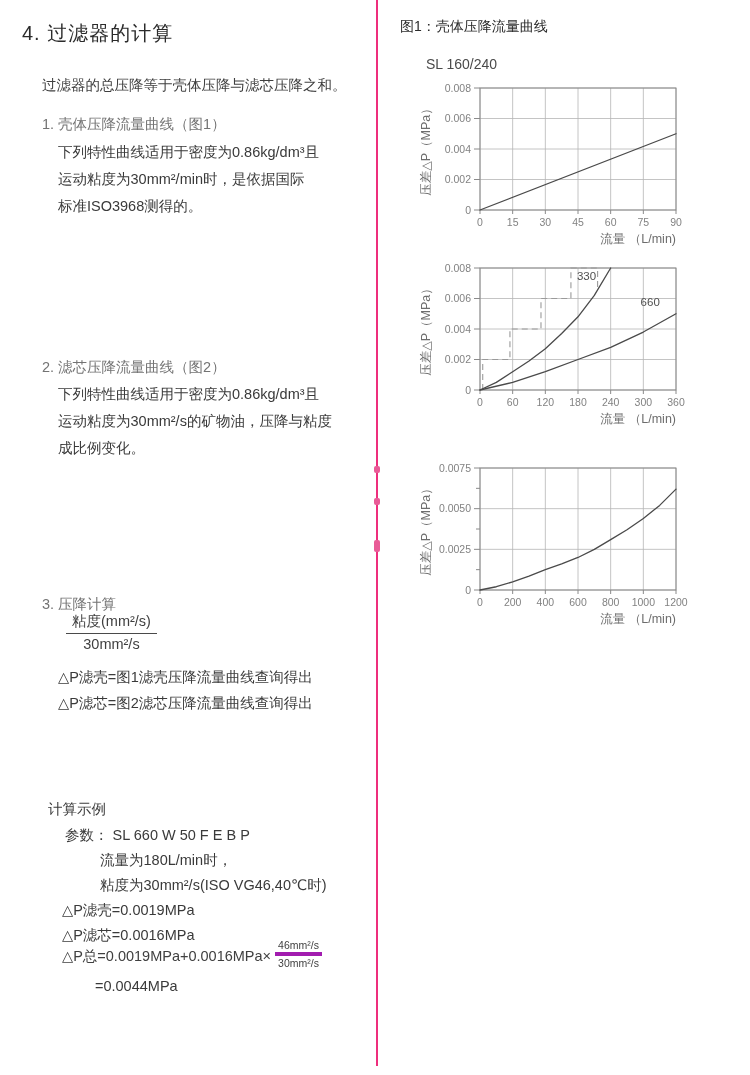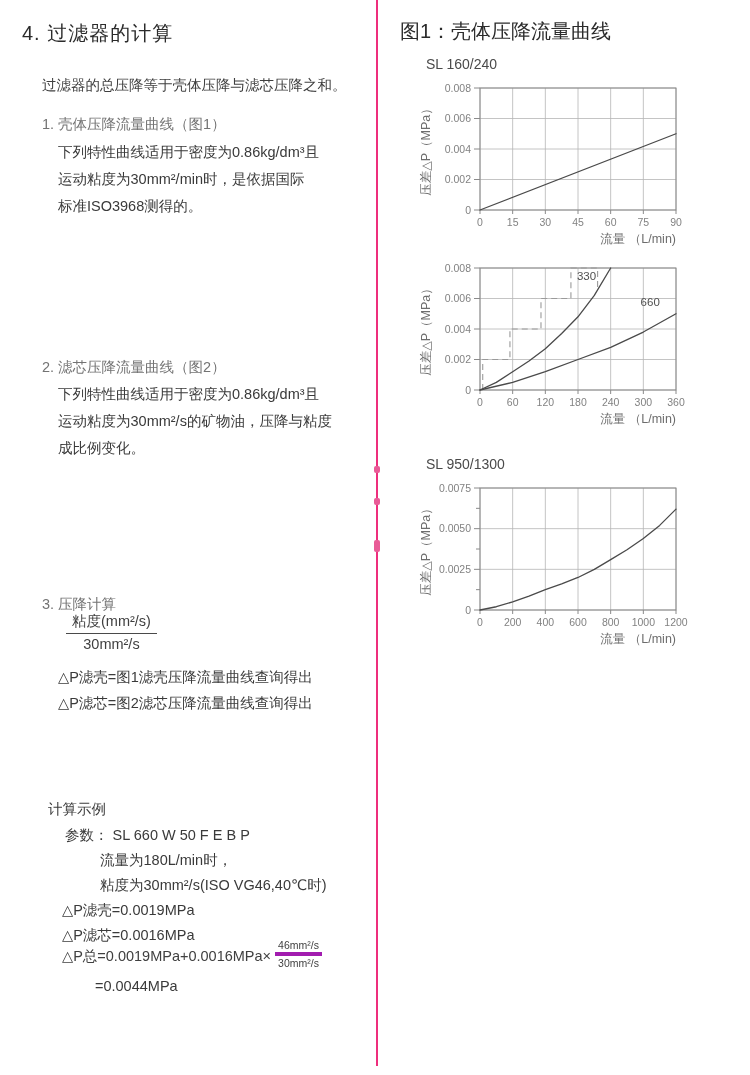--- a/index.html
+++ b/index.html
@@ -13,21 +13,21 @@
   .fold-line{position:absolute;left:376px;top:0;width:2px;height:1066px;background:#ee2e7d;}
   .fold-mark{position:absolute;left:374px;width:6px;height:7px;background:#e95b97;border-radius:2px;}
   .formula-row{position:absolute;left:58px;top:612px;display:flex;align-items:center;font-size:14.5px;}
   .frac{display:inline-flex;flex-direction:column;align-items:center;margin-left:8px;}
   .frac .num{padding:0 6px 2px 6px;border-bottom:1.4px solid #4a4a4a;}
   .frac .den{padding:2px 6px 0 6px;}
   .frac-sm{display:inline-flex;flex-direction:column;align-items:center;margin-left:4px;font-size:10.5px;transform:translateY(-2px);}
   .frac-sm .num{padding:0 3px 1px 3px;border-bottom:4px solid #a21caf;}
   .frac-sm .den{padding:1px 3px 0 3px;}
   .ex-total{position:absolute;left:62px;top:941px;display:flex;align-items:center;font-size:14.5px;white-space:pre;}
-  .fig-title{left:400px;top:12px;font-size:20px;color:#2b2b2b;}
+  .fig-title{left:400px;top:12px;font-size:14px;color:#2b2b2b;}
   .chart-block{position:absolute;left:418px;width:280px;}
   .chart-sub{font-size:14px;color:#4a4a4a;margin:0 0 4px 8px;white-space:pre;}
   svg text.tick{font:10.5px "Liberation Sans","DejaVu Sans",sans-serif;fill:#828282;}
   svg text.axis-label{font:12.5px "Liberation Sans","DejaVu Sans",sans-serif;fill:#6d6d6d;}
   svg text.series-label{font:11.5px "Liberation Sans","DejaVu Sans",sans-serif;fill:#4f4f4f;}
 </style>
 </head>
 <body>
 
 <div class="abs page-title">4. 过滤器的计算</div>
@@ -168,21 +168,20 @@
         <polyline points="62,134 78.33333333333333,126.375 94.66666666666666,115.7 111,105.025 127.33333333333333,92.82499999999999 143.66666666666669,77.57499999999999 160,60.8 176.33333333333334,39.45000000000002 192.66666666666666,12" fill="none" stroke="#4a4a4a" stroke-width="1.3" stroke-linejoin="round" stroke-linecap="round"></polyline>
         <text x="158.9111111111111" y="24.200000000000017" class="series-label">330</text>
         <polyline points="62,134 94.66666666666666,126.375 127.33333333333333,115.7 160,103.5 192.66666666666666,91.30000000000001 225.33333333333334,76.05000000000001 258,57.75" fill="none" stroke="#4a4a4a" stroke-width="1.3" stroke-linejoin="round" stroke-linecap="round"></polyline>
         <text x="222.61111111111111" y="50.125" class="series-label">660</text>
         <text x="258" y="167" text-anchor="end" class="axis-label">流量 （L/min)</text>
         <text x="12" y="73" text-anchor="middle" class="axis-label" transform="rotate(-90 12 73)">压差△P（MPa）</text>
       </svg></div>
 </div>
 
 <div class="chart-block" style="top:456px;">
-  <div class="chart-sub">SL 950/1300</div>
   <div><svg width="276" height="178">
         <line x1="62" y1="12" x2="62" y2="134" stroke="#b5b5b5" stroke-width="0.8"></line>
         <line x1="94.66666666666666" y1="12" x2="94.66666666666666" y2="134" stroke="#b5b5b5" stroke-width="0.8"></line>
         <line x1="127.33333333333333" y1="12" x2="127.33333333333333" y2="134" stroke="#b5b5b5" stroke-width="0.8"></line>
         <line x1="160" y1="12" x2="160" y2="134" stroke="#b5b5b5" stroke-width="0.8"></line>
         <line x1="192.66666666666666" y1="12" x2="192.66666666666666" y2="134" stroke="#b5b5b5" stroke-width="0.8"></line>
         <line x1="225.33333333333334" y1="12" x2="225.33333333333334" y2="134" stroke="#b5b5b5" stroke-width="0.8"></line>
         <line x1="258" y1="12" x2="258" y2="134" stroke="#b5b5b5" stroke-width="0.8"></line>
         <line x1="62" y1="134" x2="258" y2="134" stroke="#b5b5b5" stroke-width="0.8"></line>
         <line x1="62" y1="93.33333333333333" x2="258" y2="93.33333333333333" stroke="#b5b5b5" stroke-width="0.8"></line>

